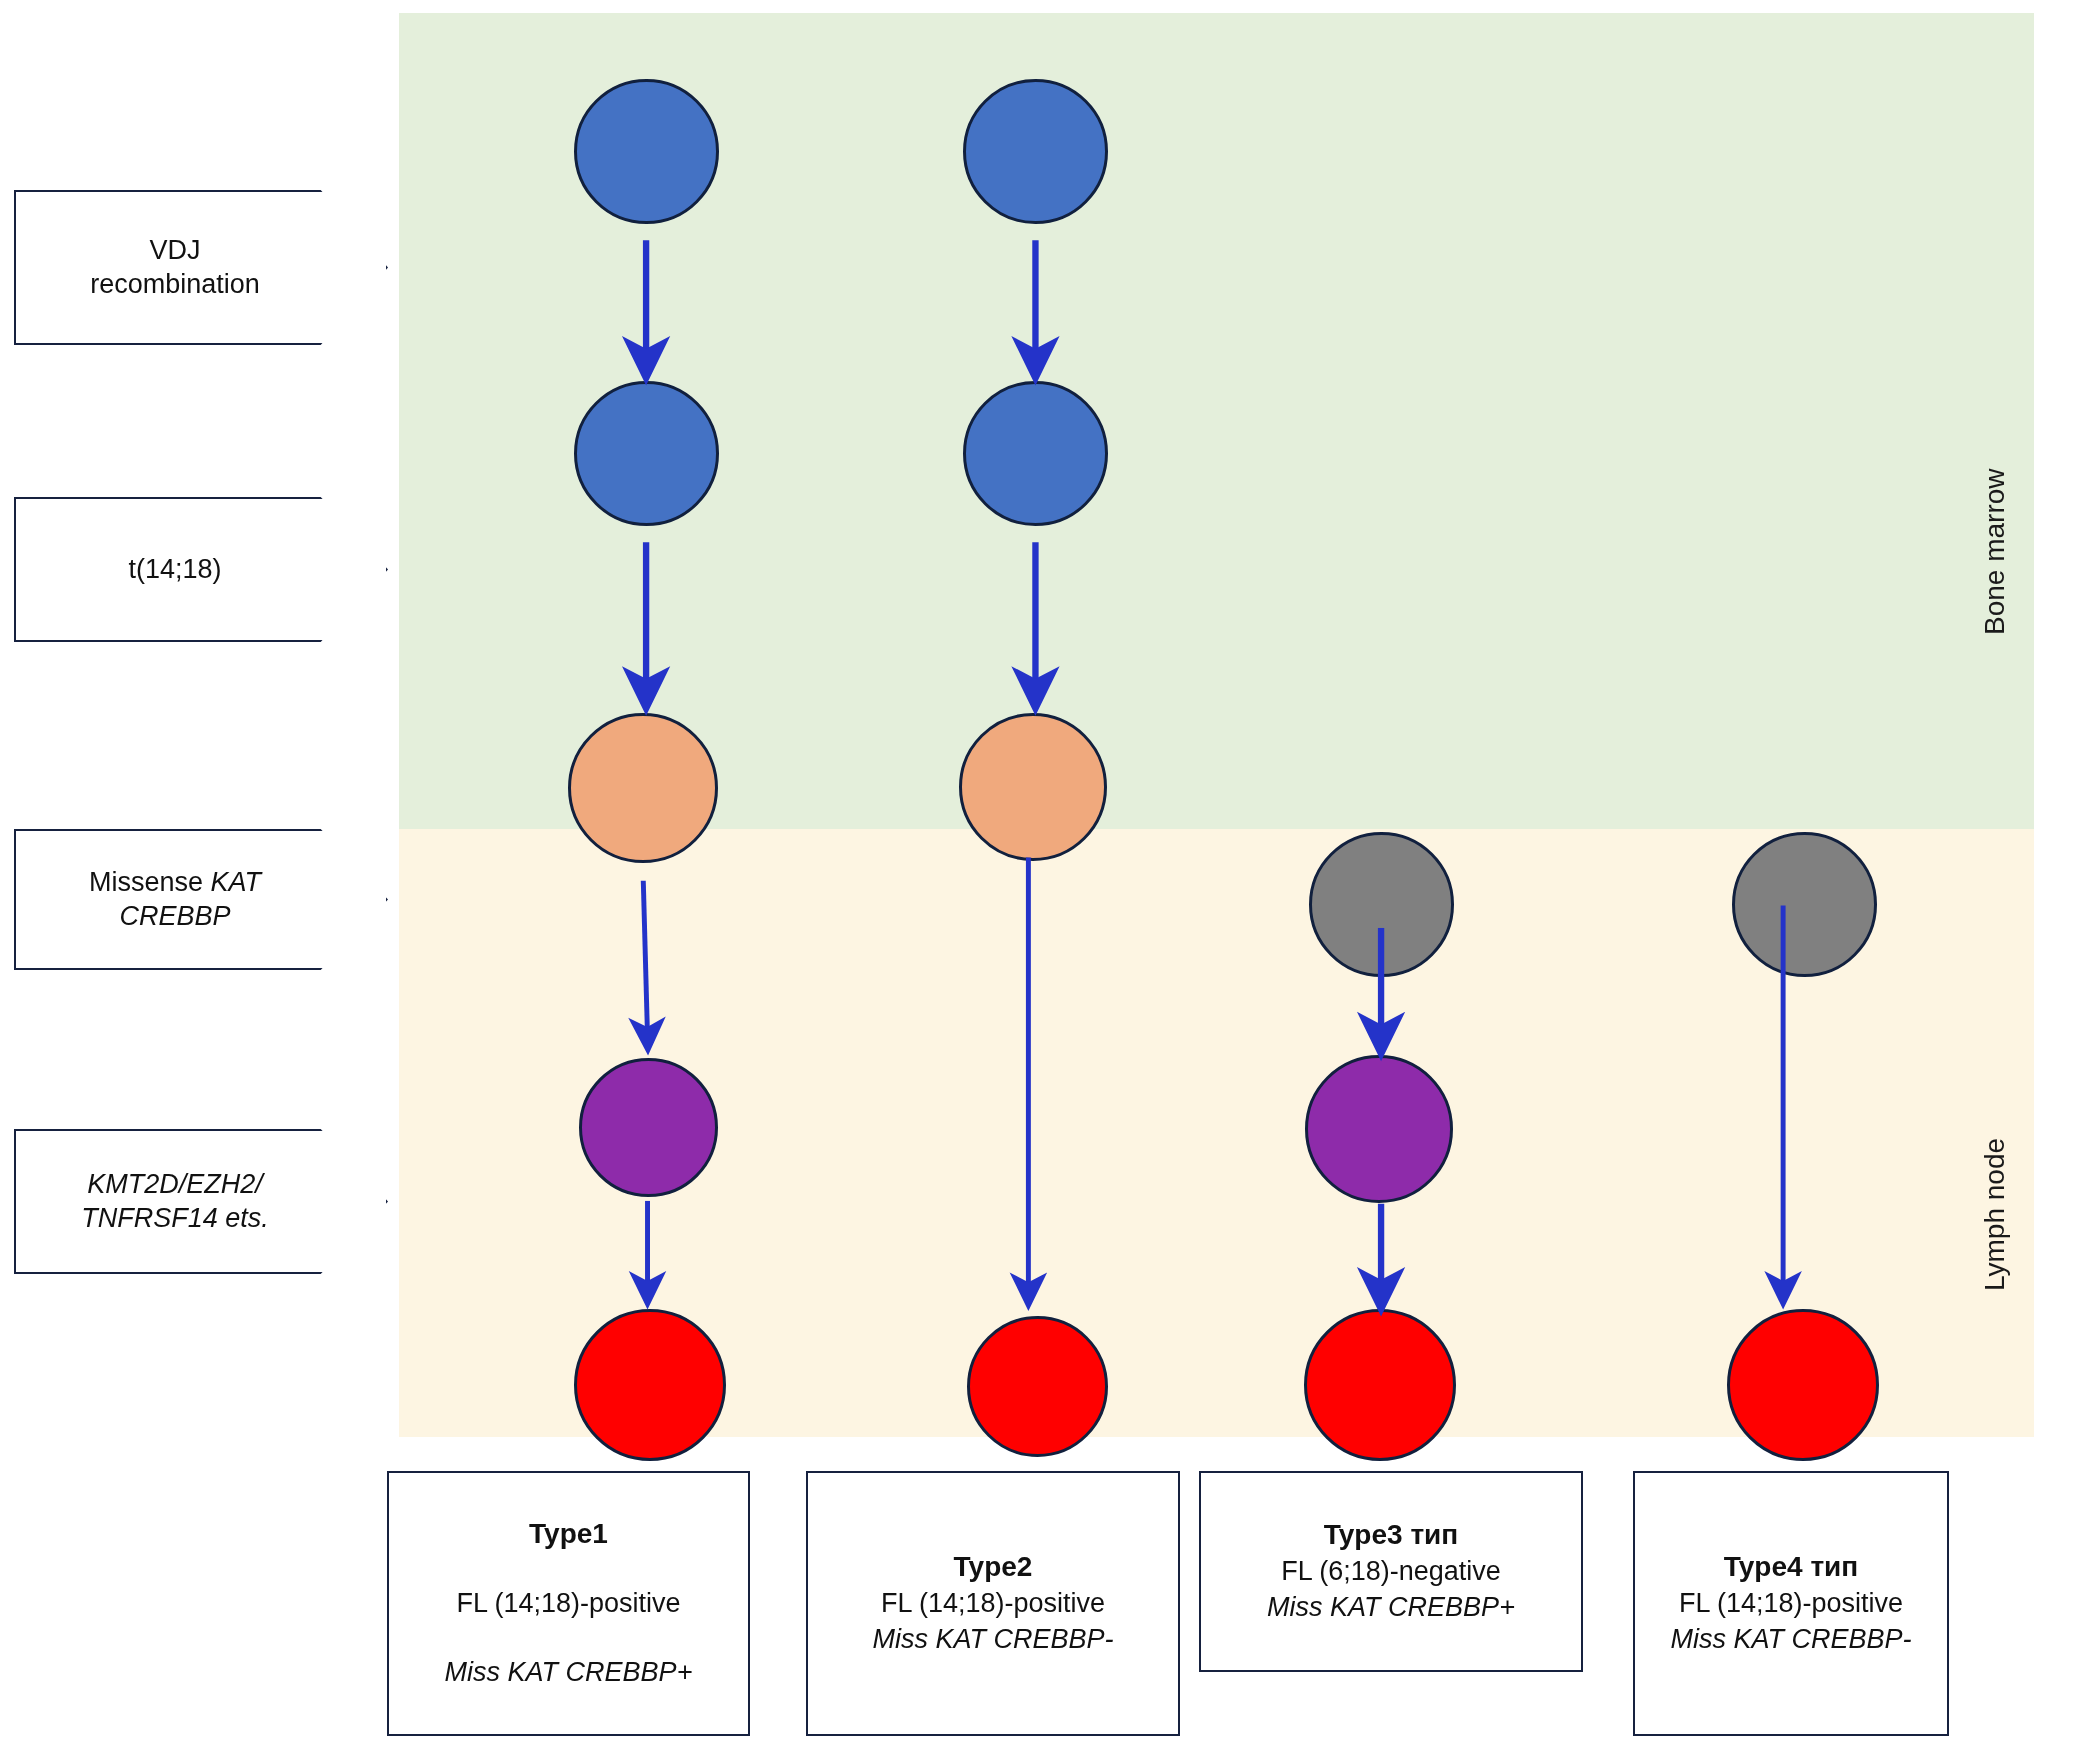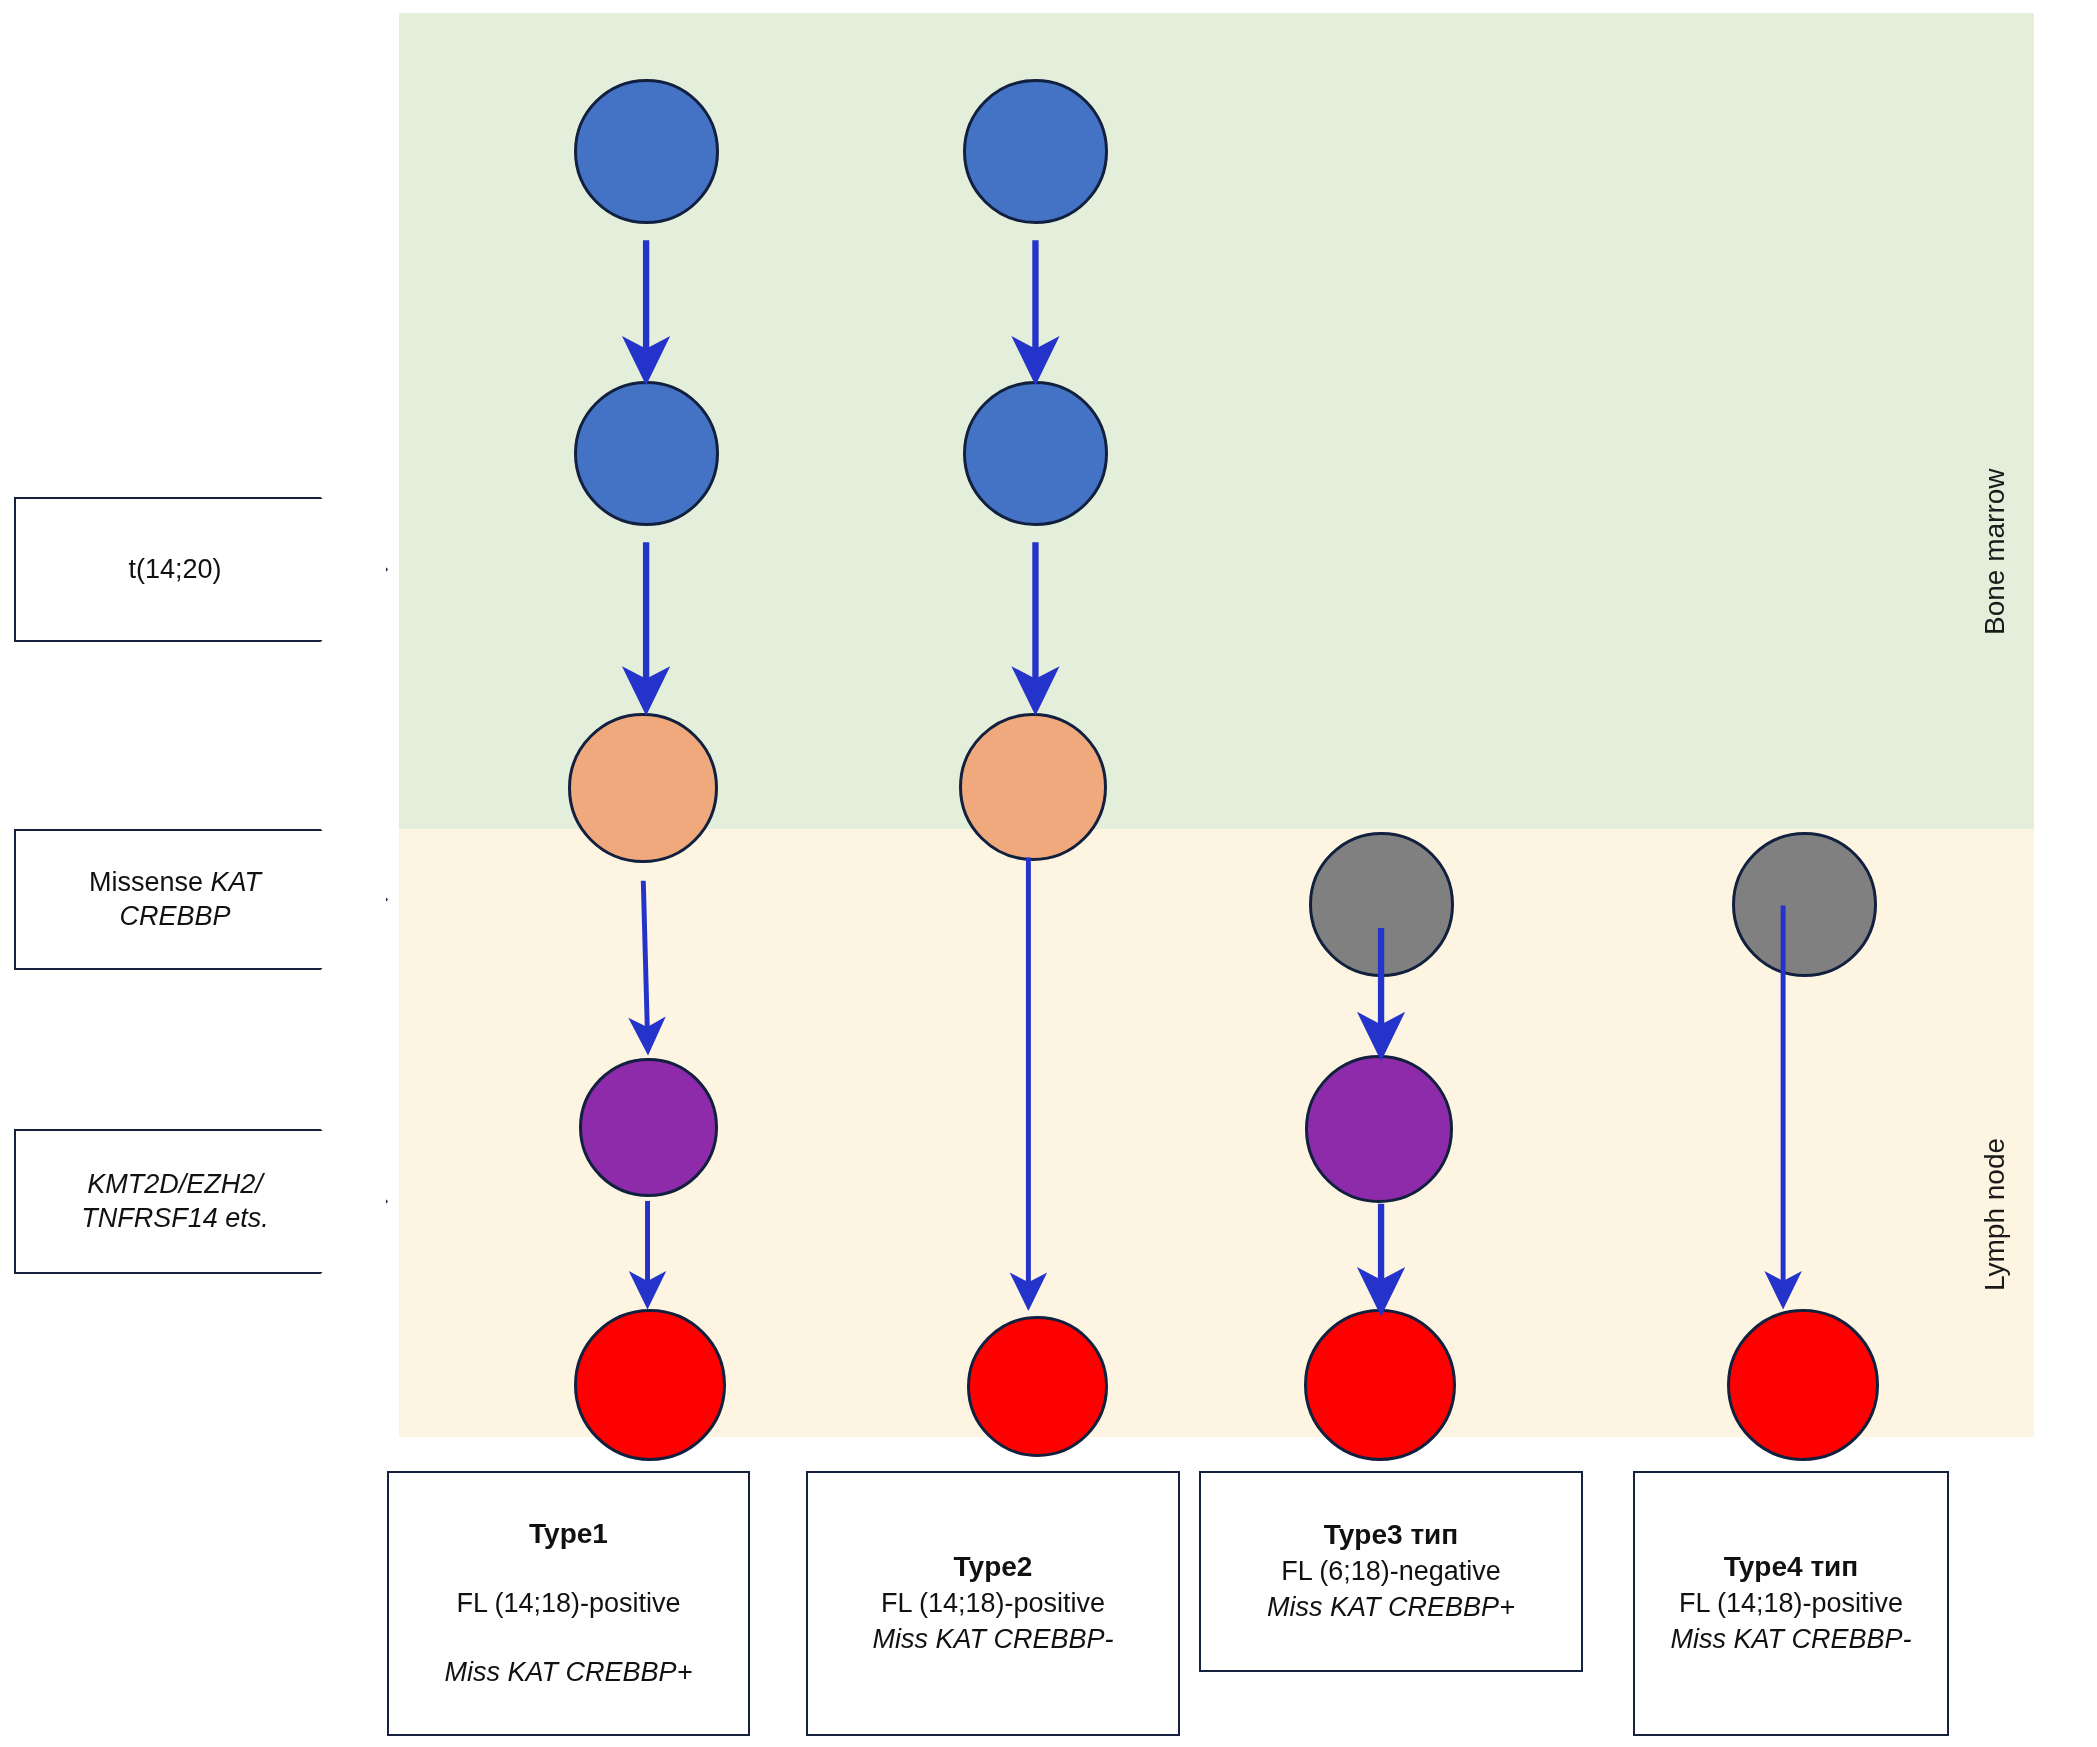--- a/index.html
+++ b/index.html
@@ -82,23 +82,26 @@
 <body>
 
 <div id="stage">
 
   <div class="panel" id="panel-bone-marrow"></div>
   <div class="panel" id="panel-lymph-node"></div>
 
   <div class="vert-label" id="label-bone-marrow">Bone marrow</div>
   <div class="vert-label" id="label-lymph-node">Lymph node</div>
 
+  <div class="chevron" id="chev-1">
+    <span class="chev-txt"><span>VDJ</span><br><span>recombination</span></span>
+  </div>
 
   <div class="chevron" id="chev-2">
-    <span class="chev-txt"><span>t(14;20)</span></span>
+    <span class="chev-txt"><span>t(14;18)</span></span>
   </div>
 
   <div class="chevron" id="chev-3">
     <span class="chev-txt"><span>Missense </span><i>KAT</i><br><i>CREBBP</i></span>
   </div>
 
   <div class="chevron" id="chev-4">
     <span class="chev-txt"><i>KMT2D/EZH2/</i><br><i>TNFRSF14  ets.</i></span>
   </div>
 

